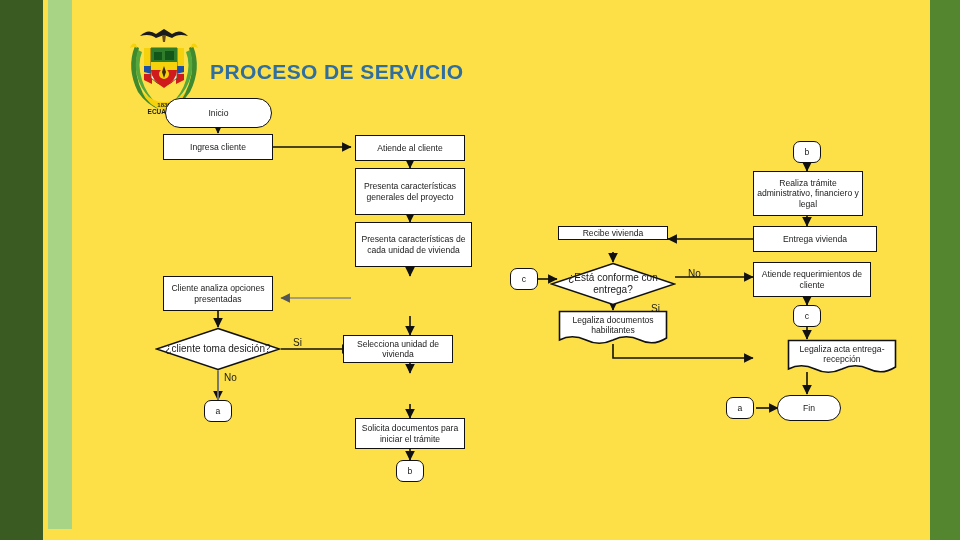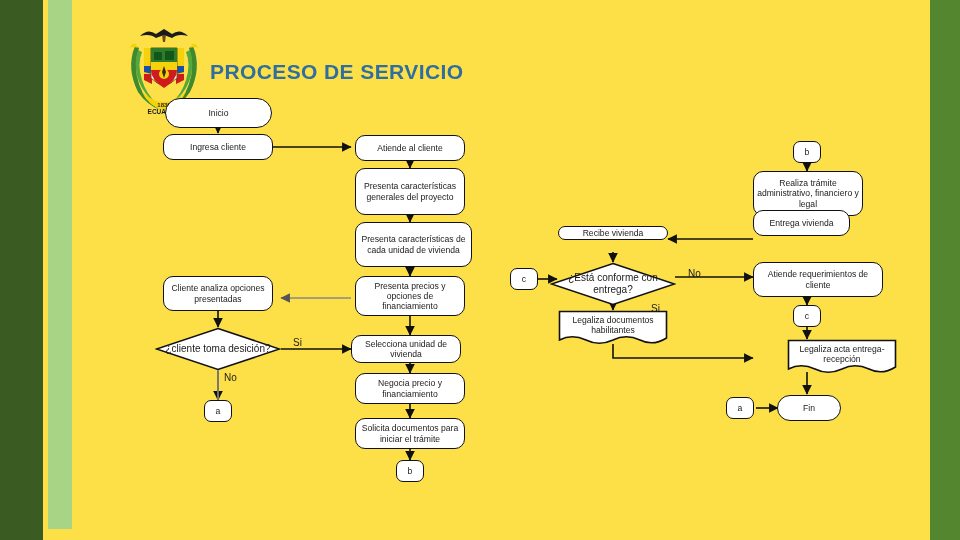--- a/index.html
+++ b/index.html
@@ -61,21 +61,20 @@
     position: absolute;
     box-sizing: border-box;
     display: flex;
     align-items: center;
     justify-content: center;
     text-align: center;
     color: #1a1a1a;
     font-size: 8.6px;
     line-height: 1.18;
     padding: 1px 2px;
-    border-radius: 10px;
   }
   .proc {
     border: 1.6px solid #111;
     background: #fff;
   }
   .term {
     border: 1.6px solid #111;
     background: #fff;
     border-radius: 999px;
   }
@@ -238,42 +237,36 @@
     </div>
 
     <div class="node proc" style="left:355px; top:168px; width:110px; height:47px;">
       <span>Presenta características generales del proyecto</span>
     </div>
 
     <div class="node proc" style="left:355px; top:222px; width:117px; height:45px;">
       <span>Presenta características de cada unidad de vivienda</span>
     </div>
 
-    <div class="node proc" style="left:355px; top:276px; width:110px; height:40px;">
-      <span>Presenta precios y opciones de financiamiento</span>
-    </div>
 
     <div class="node proc" style="left:163px; top:276px; width:110px; height:35px;">
       <span>Cliente analiza opciones presentadas</span>
     </div>
 
     <div class="diamond-wrap" style="left:155px; top:327px; width:126px; height:44px;">
       <svg width="126" height="44" viewBox="0 0 126 44">
         <polygon points="63,1.5 124.5,22 63,42.5 1.5,22" fill="#fff" stroke="#111" stroke-width="1.6"></polygon>
       </svg>
       <div class="diamond-label">¿cliente toma desición?</div>
     </div>
 
-    <div class="node proc" style="left:351px; top:335px; width:110px; height:28px;">
+    <div class="node proc" style="left:343px; top:335px; width:110px; height:28px;">
       <span>Selecciona unidad de vivienda</span>
     </div>
 
-    <div class="node proc" style="left:355px; top:373px; width:110px; height:31px;">
-      <span>Negocia precio y financiamiento</span>
-    </div>
 
     <div class="node proc" style="left:355px; top:418px; width:110px; height:31px;">
       <span>Solicita documentos para iniciar el trámite</span>
     </div>
 
     <div class="node conn" style="left:204px; top:400px; width:28px; height:22px;">
       <span>a</span>
     </div>
 
     <div class="node conn" style="left:396px; top:460px; width:28px; height:22px;">
@@ -284,36 +277,36 @@
     <div class="edge-label" style="left:224px; top:372px;">No</div>
 
     <div class="node conn" style="left:793px; top:141px; width:28px; height:22px;">
       <span>b</span>
     </div>
 
     <div class="node proc" style="left:753px; top:171px; width:110px; height:45px;">
       <span>Realiza trámite administrativo, financiero y legal</span>
     </div>
 
-    <div class="node proc" style="left:753px; top:210px; width:97px; height:26px;">
+    <div class="node proc" style="left:753px; top:226px; width:124px; height:26px;">
       <span>Entrega vivienda</span>
     </div>
 
     <div class="node proc" style="left:558px; top:226px; width:110px; height:14px;">
       <span>Recibe vivienda</span>
     </div>
 
     <div class="diamond-wrap" style="left:550px; top:262px; width:126px; height:44px;">
       <svg width="126" height="44" viewBox="0 0 126 44">
         <polygon points="63,1.5 124.5,22 63,42.5 1.5,22" fill="#fff" stroke="#111" stroke-width="1.6"></polygon>
       </svg>
       <div class="diamond-label">¿Está conforme con entrega?</div>
     </div>
 
-    <div class="node proc" style="left:753px; top:262px; width:130px; height:35px;">
+    <div class="node proc" style="left:753px; top:262px; width:118px; height:35px;">
       <span>Atiende requerimientos de cliente</span>
     </div>
 
     <div class="node conn" style="left:510px; top:268px; width:28px; height:22px;">
       <span>c</span>
     </div>
 
     <div class="node conn" style="left:793px; top:305px; width:28px; height:22px;">
       <span>c</span>
     </div>

